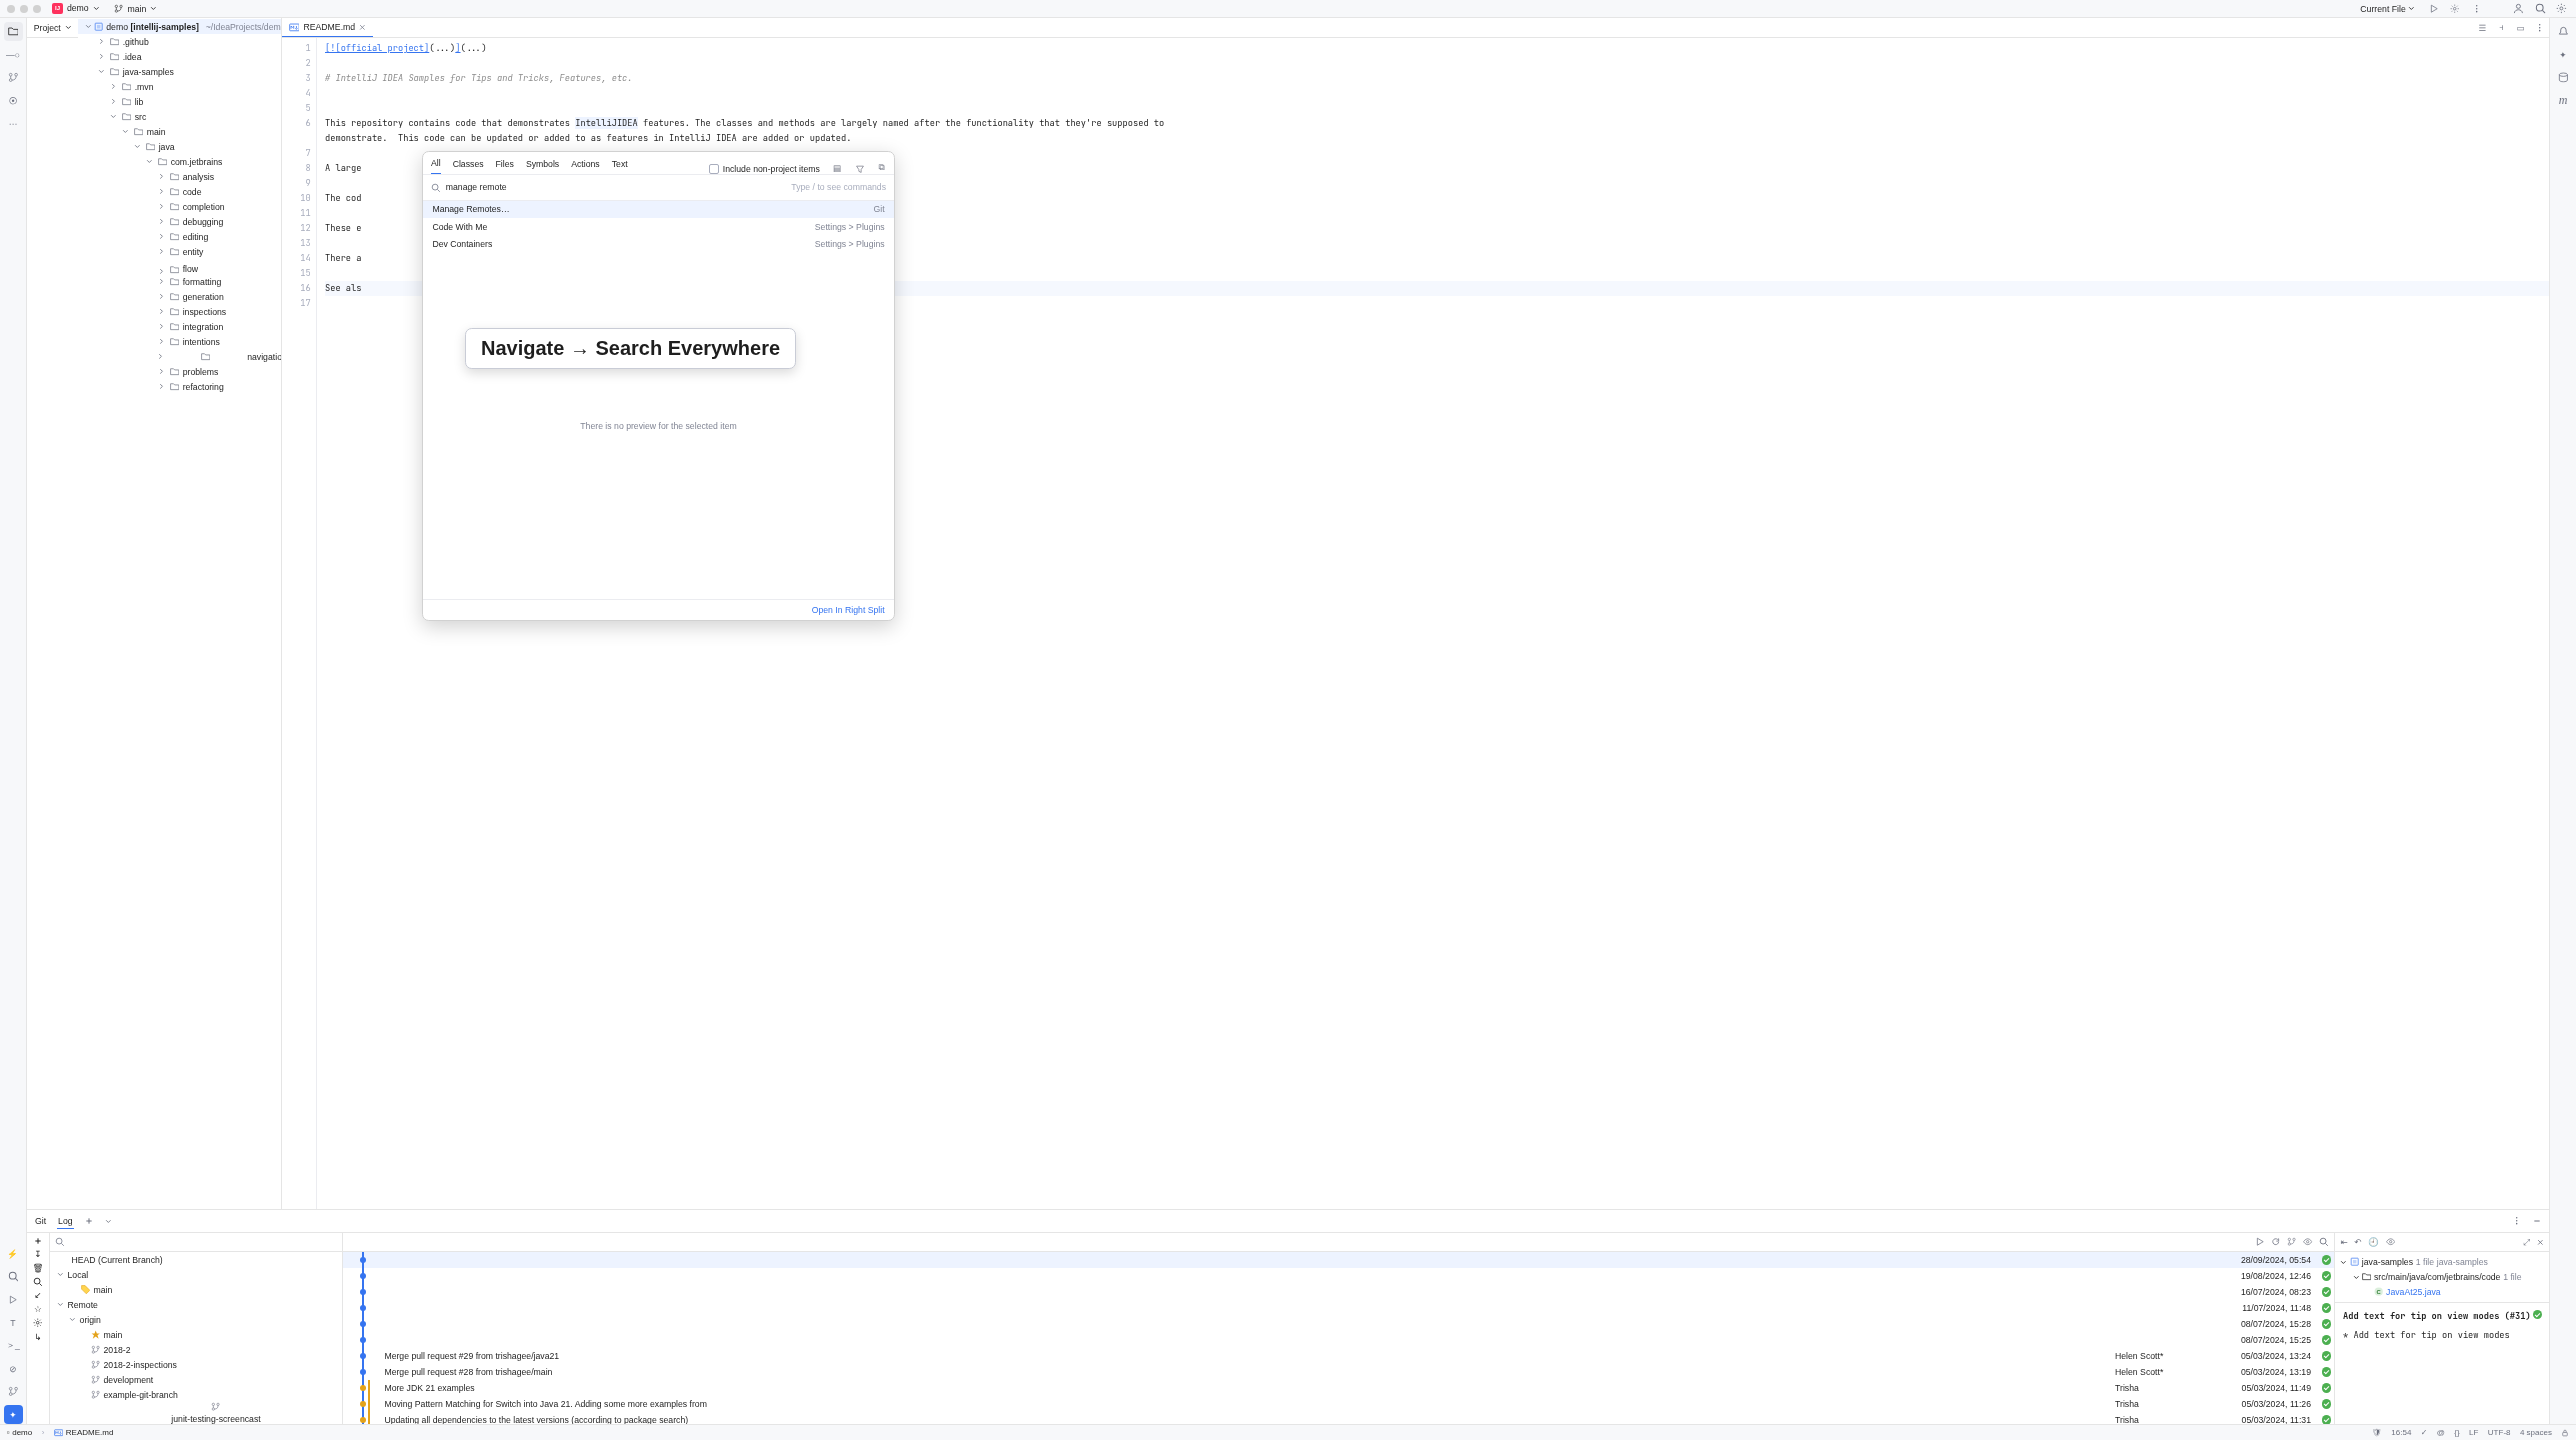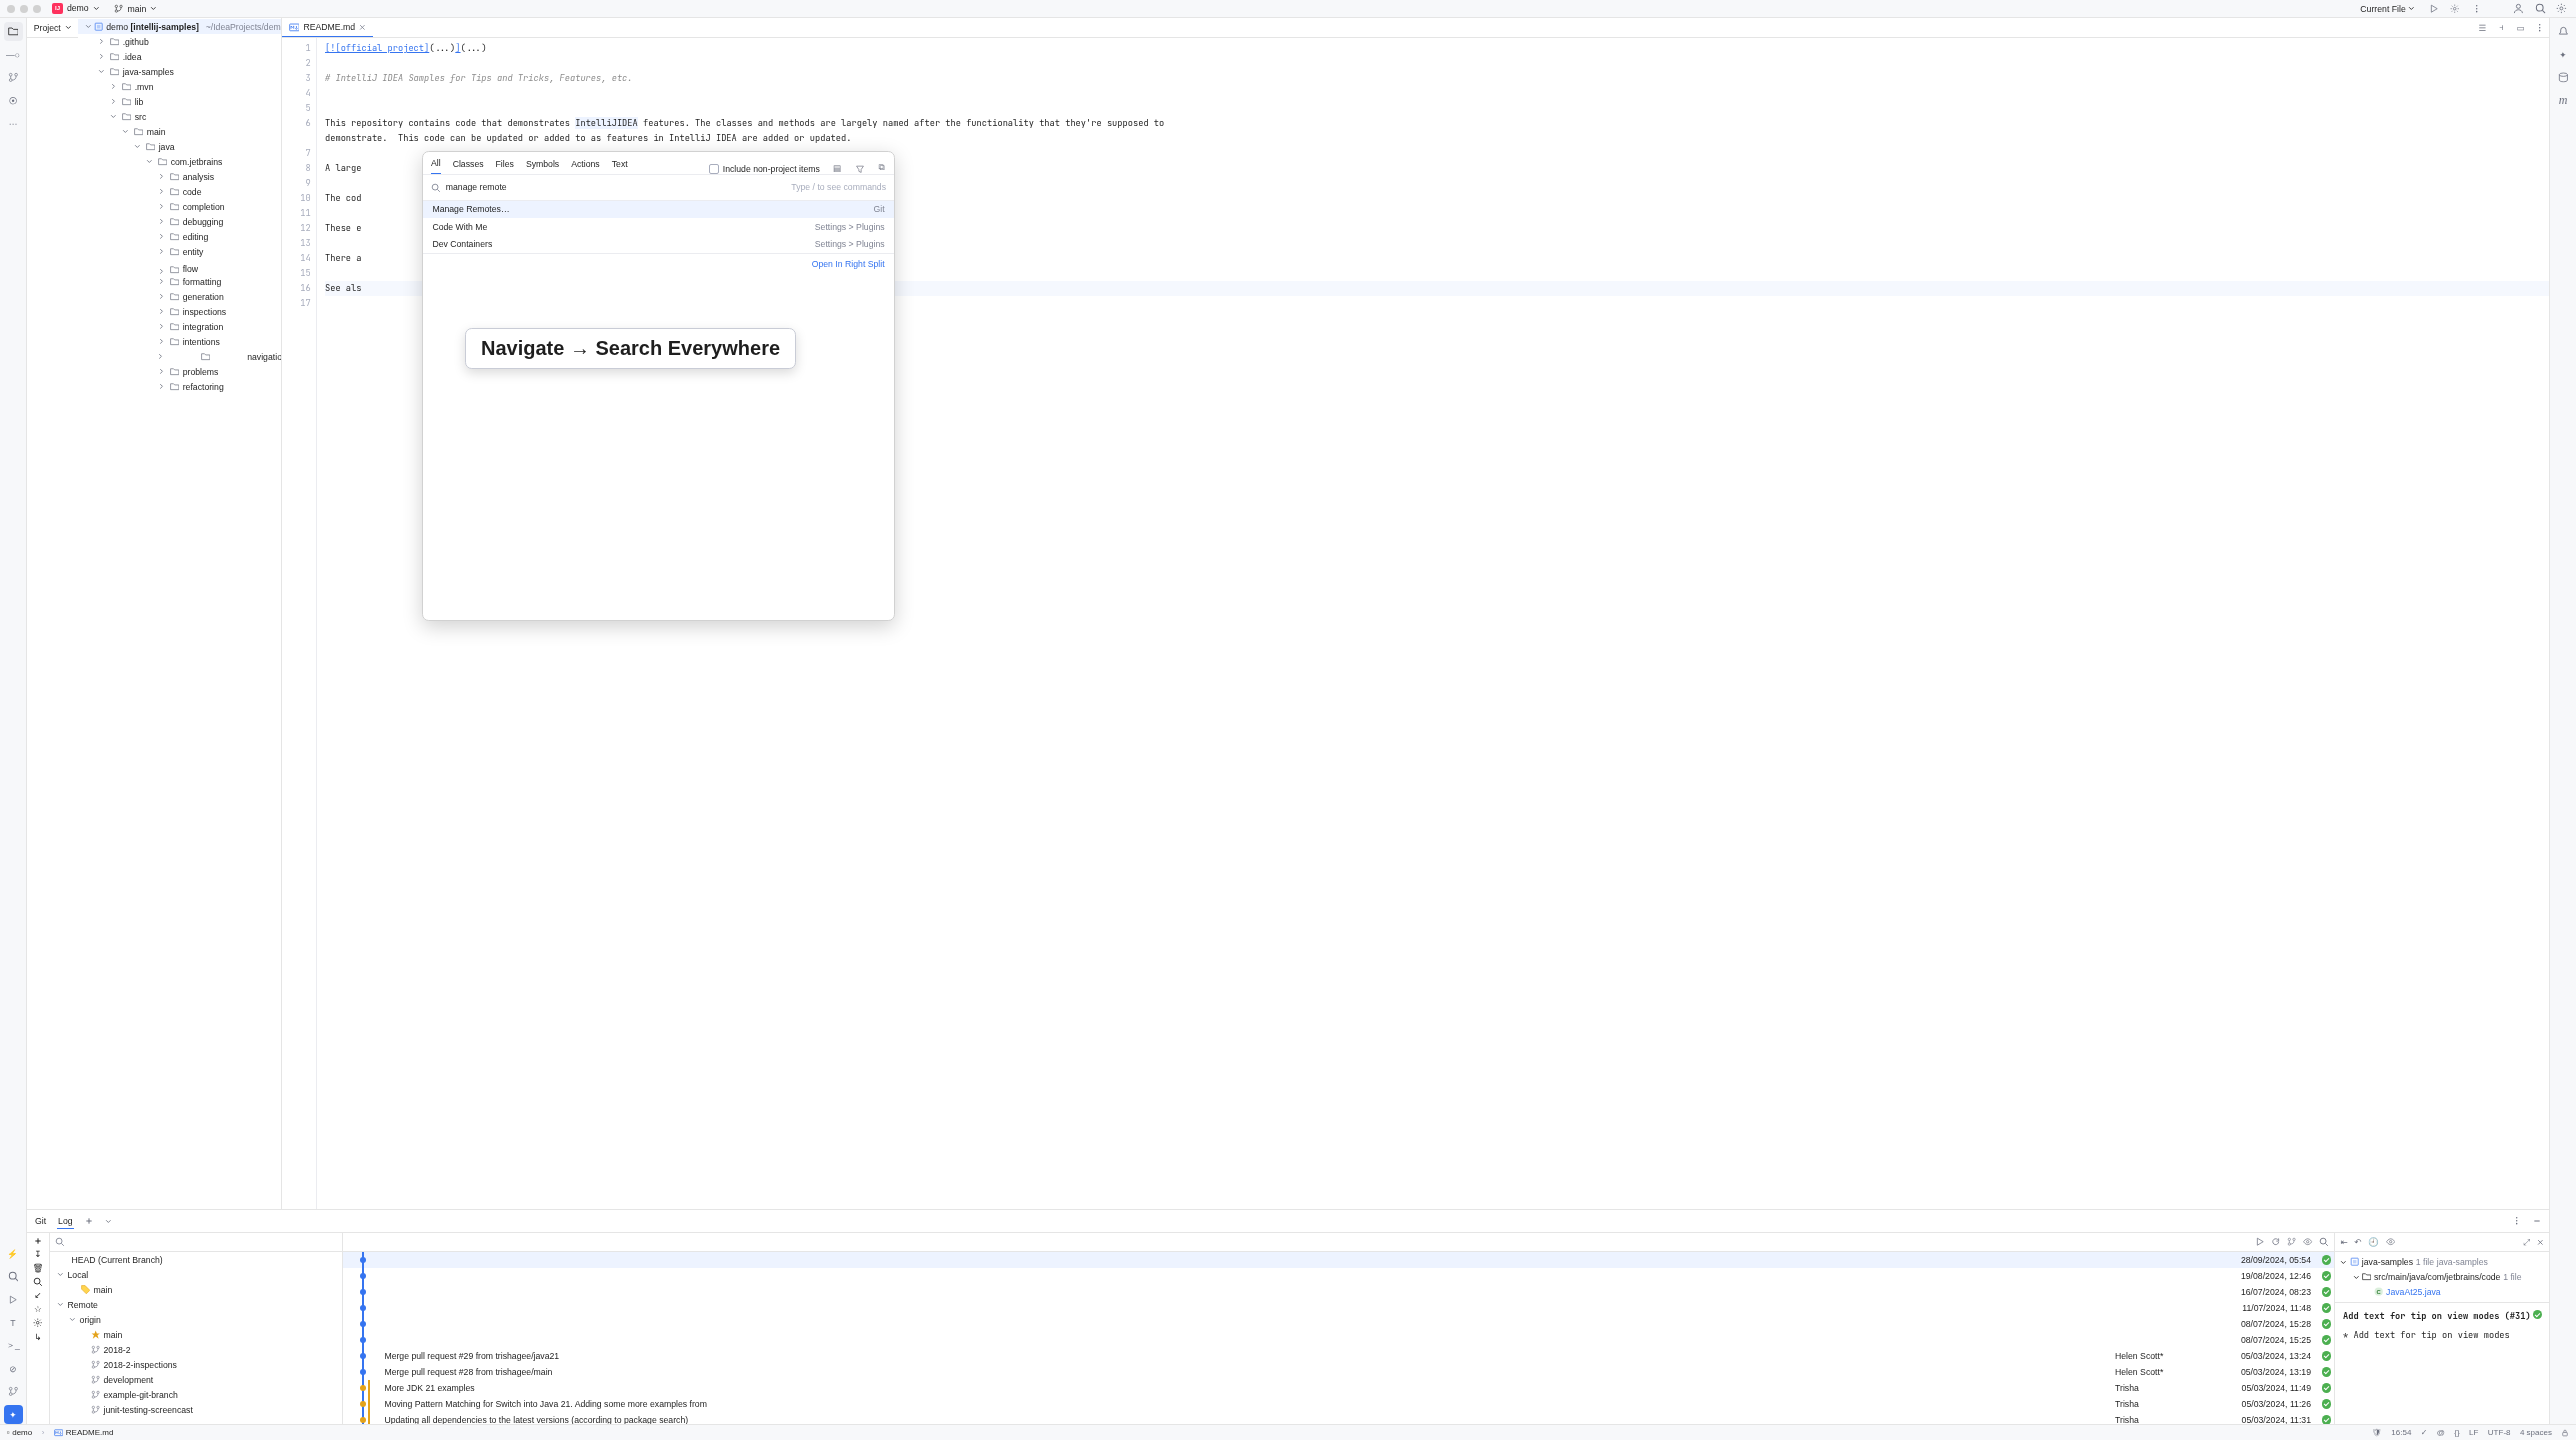--- a/index.html
+++ b/index.html
@@ -1023,21 +1023,21 @@
                     <span>development</span>
                   </div>
                   <div class="brow" style="padding-left: 40px;">
                     <span class="icon">
                       <svg width="9.4" height="9.4" style="color:#6c707e" viewBox="0 0 14 14">
                         <use href="#i-branch"></use>
                       </svg>
                     </span>
                     <span>example-git-branch</span>
                   </div>
-                  <div class="brow" style="padding-left: 40px;">
+                  <div class="brow" style="padding-left: 40px; flex-direction: column;">
                     <span class="icon">
                       <svg width="9.4" height="9.4" style="color:#6c707e" viewBox="0 0 14 14">
                         <use href="#i-branch"></use>
                       </svg>
                     </span>
                     <span>junit-testing-screencast</span>
                   </div>
                 </div>
             </div>
           </div>
@@ -1358,19 +1358,20 @@
       </div>
       <div class="se-row">
         <span>Code With Me</span>
         <span class="rhs">Settings &gt; Plugins</span>
       </div>
       <div class="se-row">
         <span>Dev Containers</span>
         <span class="rhs">Settings &gt; Plugins</span>
       </div>
     </div>
+  <div class="se-empty">There is no preview for the selected item</div>
   <div class="se-foot">
     <a>Open In Right Split</a>
   </div>
 </div>
 
 <div class="tip">Navigate → Search Everywhere</div>
 
 
 </body></html>

